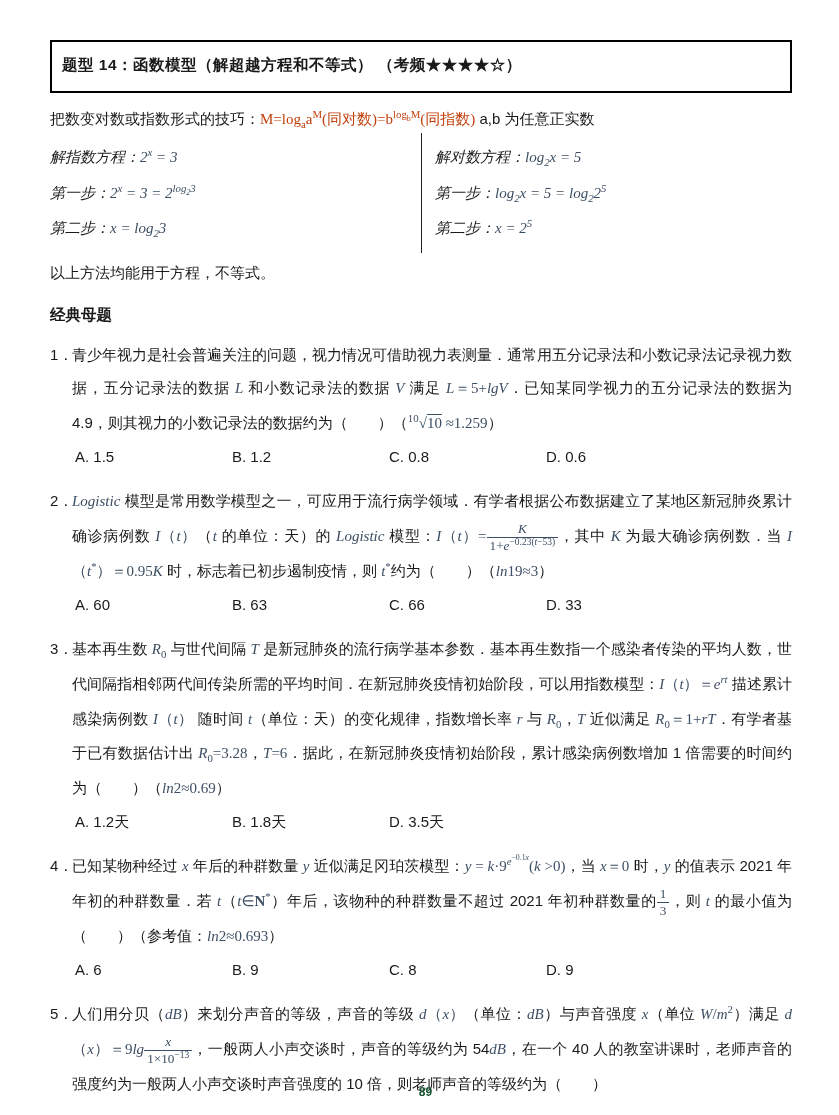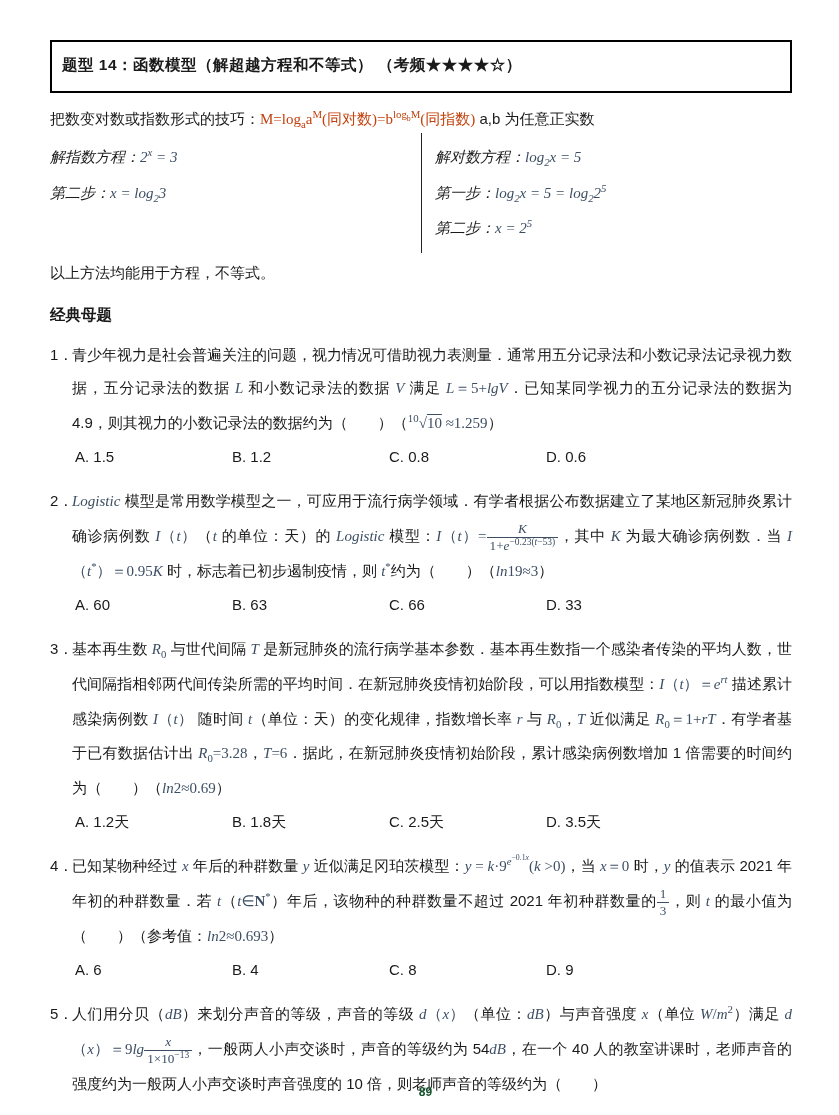--- a/index.html
+++ b/index.html
@@ -61,20 +61,21 @@
 
   <div class="title-box">
     <span>题型 14：函数模型（解超越方程和不等式） （考频★★★★☆）</span>
   </div>
 
   <div class="trick">把数变对数或指数形式的技巧：<span class="mb">M=log<sub>a</sub>a<sup>M</sup>(同对数)=b<sup>log<sub>b</sub>M</sup>(同指数)</span> a,b 为任意正实数</div>
 
   <div class="methods">
     <div class="mcol">
       <div class="mline">解指数方程：<span class="m">2<sup>x</sup> = 3</span></div>
+      <div class="mline">第一步：<span class="m">2<sup>x</sup> = 3 = 2<sup>log<sub>2</sub>3</sup></span></div>
       <div class="mline">第二步：<span class="m">x = log<sub>2</sub>3</span></div>
     </div>
     <div class="mcol mcol-right">
       <div class="mline">解对数方程：<span class="m">log<sub>2</sub>x = 5</span></div>
       <div class="mline">第一步：<span class="m">log<sub>2</sub>x = 5 = log<sub>2</sub>2<sup>5</sup></span></div>
       <div class="mline">第二步：<span class="m">x = 2<sup>5</sup></span></div>
     </div>
   </div>
 
   <div class="note">以上方法均能用于方程，不等式。</div>
@@ -102,31 +103,30 @@
       <span>D. 33</span>
     </div>
   </div>
 
   <div class="problem">
     <span class="pnum">3．</span>
     <div>基本再生数 <span class="m"><i>R</i><sub>0</sub></span> 与世代间隔 <span class="m"><i>T</i></span> 是新冠肺炎的流行病学基本参数．基本再生数指一个感染者传染的平均人数，世代间隔指相邻两代间传染所需的平均时间．在新冠肺炎疫情初始阶段，可以用指数模型：<span class="m"><i>I</i>（<i>t</i>）＝<i>e</i><sup><i>rt</i></sup></span> 描述累计感染病例数 <span class="m"><i>I</i>（<i>t</i>）</span> 随时间 <span class="m"><i>t</i></span>（单位：天）的变化规律，指数增长率 <span class="m"><i>r</i></span> 与 <span class="m"><i>R</i><sub>0</sub></span>，<span class="m"><i>T</i></span> 近似满足 <span class="m"><i>R</i><sub>0</sub>＝1+<i>rT</i></span>．有学者基于已有数据估计出 <span class="m"><i>R</i><sub>0</sub>=3.28</span>，<span class="m"><i>T</i>=6</span>．据此，在新冠肺炎疫情初始阶段，累计感染病例数增加 1 倍需要的时间约为（  ）（<span class="m"><i>ln</i>2≈0.69</span>）</div>
     <div class="options">
       <span>A. 1.2天</span>
       <span>B. 1.8天</span>
-      <span>C. 2.5天</span>
       <span>D. 3.5天</span>
     </div>
   </div>
 
   <div class="problem">
     <span class="pnum">4．</span>
     <div>已知某物种经过 <span class="m"><i>x</i></span> 年后的种群数量 <span class="m"><i>y</i></span> 近似满足冈珀茨模型：<span class="m"><i>y</i> = <i>k</i>·9<sup><i>e</i><sup>−0.1<i>x</i></sup></sup>(<i>k</i> &gt;0)</span>，当 <span class="m"><i>x</i>＝0</span> 时，<span class="m"><i>y</i></span> 的值表示 2021 年年初的种群数量．若 <span class="m"><i>t</i></span>（<span class="m"><i>t</i>∈<b>N</b><sup>*</sup></span>）年后，该物种的种群数量不超过 2021 年初种群数量的<span class="m"><span class="frac"><span class="fn">1</span><span class="fd">3</span></span></span>，则 <span class="m"><i>t</i></span> 的最小值为（  ）（参考值：<span class="m"><i>ln</i>2≈0.693</span>）</div>
     <div class="options">
       <span>A. 6</span>
-      <span>B. 4</span>
+      <span>B. 9</span>
       <span>C. 8</span>
       <span>D. 9</span>
     </div>
   </div>
 
   <div class="problem">
     <span class="pnum">5．</span>
     <div>人们用分贝（<span class="m"><i>dB</i></span>）来划分声音的等级，声音的等级 <span class="m"><i>d</i>（<i>x</i>）</span>（单位：<span class="m"><i>dB</i></span>）与声音强度 <span class="m"><i>x</i></span>（单位 <span class="m"><i>W</i>/<i>m</i><sup>2</sup></span>）满足 <span class="m"><i>d</i>（<i>x</i>）＝9<i>lg</i><span class="frac"><span class="fn"><i>x</i></span><span class="fd">1×10<sup>−13</sup></span></span></span>，一般两人小声交谈时，声音的等级约为 54<span class="m"><i>dB</i></span>，在一个 40 人的教室讲课时，老师声音的强度约为一般两人小声交谈时声音强度的 10 倍，则老师声音的等级约为（  ）</div>
   </div>
 

